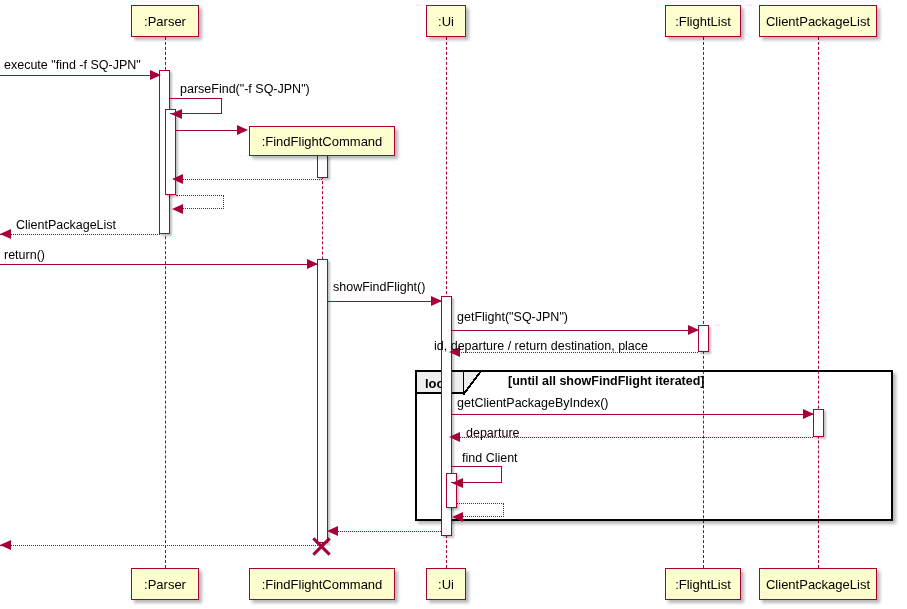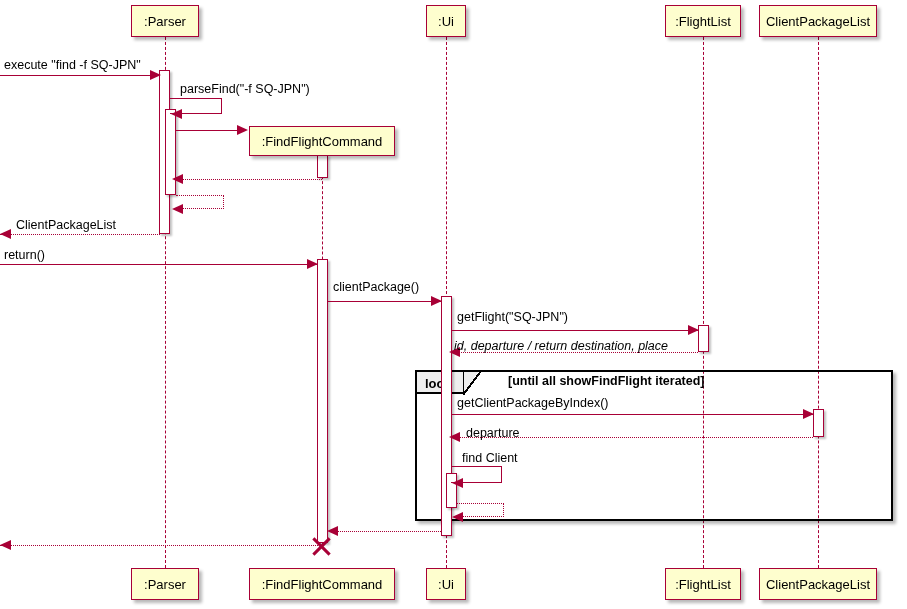--- a/index.html
+++ b/index.html
@@ -218,29 +218,29 @@
   <div class="arrow left" style="left:172px; top:204px;"></div>
 
   <div class="msg-label" style="left:16px; top:219px;">ClientPackageList</div>
   <div class="msg dotted" style="left:0px; top:234px; width:160px;"></div>
   <div class="arrow left" style="left:0px; top:229px;"></div>
 
   <div class="msg-label" style="left:4px; top:249px;">return()</div>
   <div class="msg" style="left:0px; top:264px; width:317px;"></div>
   <div class="arrow right" style="left:307px; top:259px;"></div>
 
-  <div class="msg-label" style="left:333px; top:281px;">clientPackage()</div>
+  <div class="msg-label" style="left:333px; top:281px;">showFindFlight()</div>
   <div class="msg" style="left:327px; top:301px; width:114px;"></div>
   <div class="arrow right" style="left:431px; top:296px;"></div>
 
   <div class="msg-label" style="left:457px; top:311px;">getFlight("SQ-JPN")</div>
   <div class="msg" style="left:451px; top:330px; width:247px;"></div>
   <div class="arrow right" style="left:688px; top:325px;"></div>
 
-  <div class="msg-label" style="left:454px; top:340px;font-style:italic;">id, departure / return destination, place</div>
+  <div class="msg-label" style="left:434px; top:340px;">id, departure / return destination, place</div>
   <div class="msg dotted" style="left:452px; top:352px; width:246px;"></div>
   <div class="arrow left" style="left:449px; top:347px;"></div>
 
   <div class="msg-label" style="left:457px; top:397px;">getClientPackageByIndex()</div>
   <div class="msg" style="left:451px; top:414px; width:362px;"></div>
   <div class="arrow right" style="left:803px; top:409px;"></div>
 
   <div class="msg-label" style="left:466px; top:427px;">departure</div>
   <div class="msg dotted" style="left:452px; top:437px; width:361px;"></div>
   <div class="arrow left" style="left:449px; top:432px;"></div>

